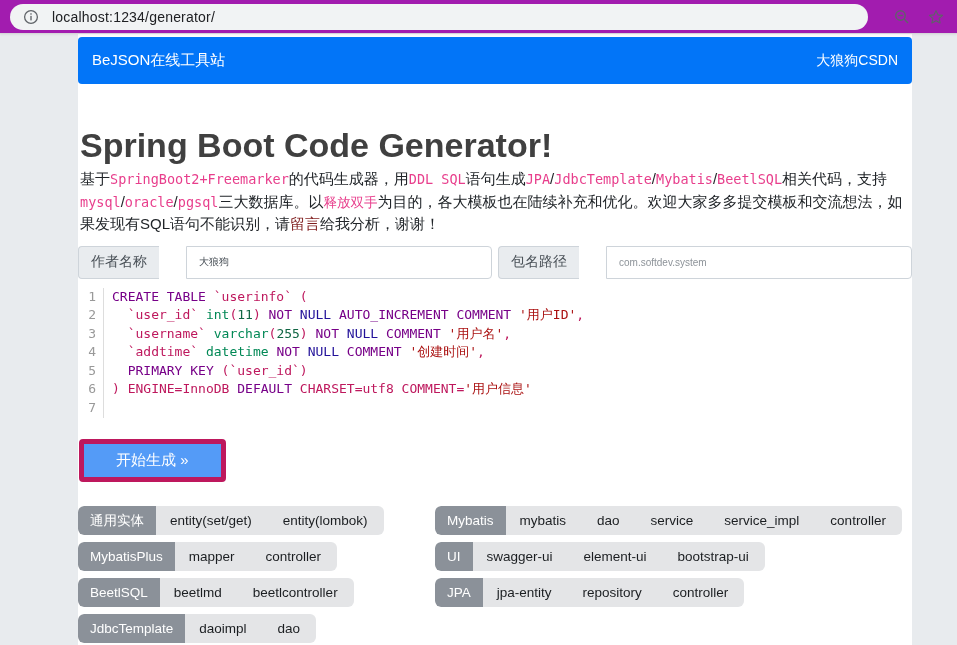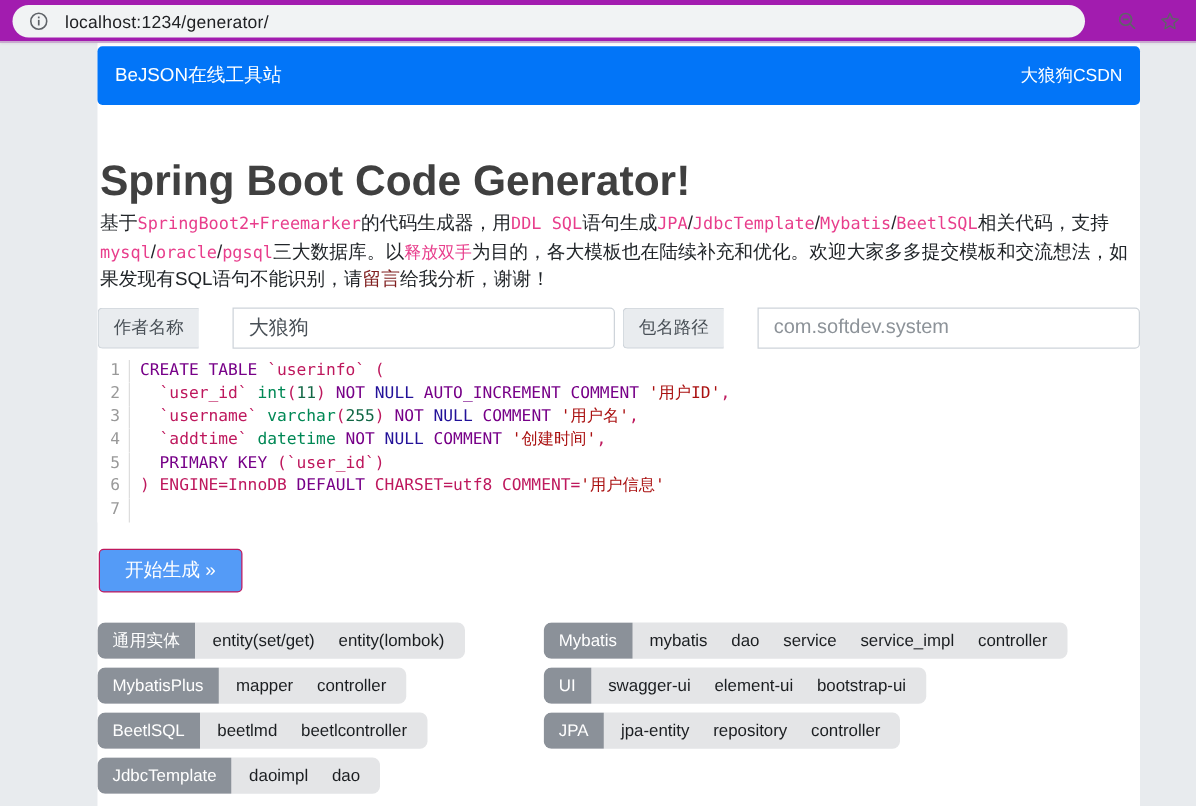--- a/index.html
+++ b/index.html
@@ -24,46 +24,46 @@
   .page-title { margin:45px 2px 0 2px; font-size:34px; font-weight:bold; color:#404040; line-height:32px; }
 
   .intro { margin:7px 2px 0 2px; font-size:15px; line-height:21.5px; color:#212529; width:828px; }
   .intro code { font-family:"DejaVu Sans Mono",monospace; font-size:13.5px; color:#e83e8c; }
   .intro a { color:#7f1d1d; text-decoration:none; }
 
   
   .form-row { margin-top:11px; display:flex; gap:6px; }
   .input-group { flex:1; display:flex; height:33px;gap:27px; }
   .addon { background:#e9ecef; border:1px solid #ced4da; border-right:0; border-radius:4px 0 0 4px; color:#495057; font-size:14px; display:flex; align-items:center; padding:0 12px; white-space:nowrap; }
-  .input-group input { flex:1; border:1px solid #ced4da; border-radius:0 4px 4px 0; font-size:16px; color:#495057; padding:0 12px; outline:none; font-family:inherit; min-width:0; }
+  .input-group input { flex:1; border:1px solid #ced4da; border-radius:0 4px 4px 0; font-size:10px; color:#495057; padding:0 12px; outline:none; font-family:inherit; min-width:0; }
   .input-group input::placeholder { color:#8d9399; opacity:1; }
 
   
   .editor { margin-top:9px; font-family:"DejaVu Sans Mono",monospace; font-size:13px; line-height:18.6px; cursor:text; }
   .code-line { display:flex; }
   .gutter { width:26px; flex:0 0 26px; text-align:right; padding-right:7px; color:#999999; background:#ffffff; border-right:1px solid #dddddd; user-select:none; }
   .code-text { padding-left:8px; white-space:pre; color:#1a1a1a; }
   .tk-kw { color:#770088; }
   .tk-at { color:#221199; }
   .tk-nu { color:#116644; }
   .tk-st { color:#aa1111; }
   .tk-ty { color:#008855;margin-top:40px; }
   .tk-pl { color:#be185d; }
 
   
-  .btn-generate { margin-top:21px; margin-left:1px; background:#549bf7; border:1px solid #be185d; color:#ffffff; font-size:15px; padding:7px 20px; border-radius:4px; cursor:pointer; font-family:inherit; }
+  .btn-generate { margin-top:21px; margin-left:1px; background:#549bf7; border:5px solid #be185d; color:#ffffff; font-size:15px; padding:7px 32px; border-radius:4px; cursor:pointer; font-family:inherit; }
 
   
   .tags { margin-top:24px; display:flex; }
   .tag-col-left { width:357px; flex:0 0 357px; }
   .tag-col-right { flex:1; }
   .tag-group { display:inline-flex; align-items:stretch; background:#e4e5e7; border-radius:6px; margin-bottom:7px; overflow:hidden; }
   .tag-group-row { line-height:0; }
   .tag-label { background:#8b9199; color:#ffffff; font-size:13.5px; line-height:29px; padding:0 12px; border-radius:6px 0 0 6px; white-space:nowrap; }
-  .tag-items { display:flex; gap:19px; padding:0 16px 0 14px; align-items:center; }
+  .tag-items { display:flex; gap:31px; padding:0 16px 0 14px; align-items:center; }
   .tag-item { font-size:13.5px; line-height:29px; color:#1b1e21; white-space:nowrap; cursor:pointer; }
 </style>
 </head>
 <body>
 
 <div class="chrome">
   <div class="omnibox">
     <svg class="cicon" viewBox="0 0 24 24">
       <circle cx="12" cy="12" r="8.5" fill="none" stroke="#5f6368" stroke-width="1.7"></circle>
       <rect x="11.1" y="10.5" width="1.8" height="6" fill="#5f6368"></rect>

